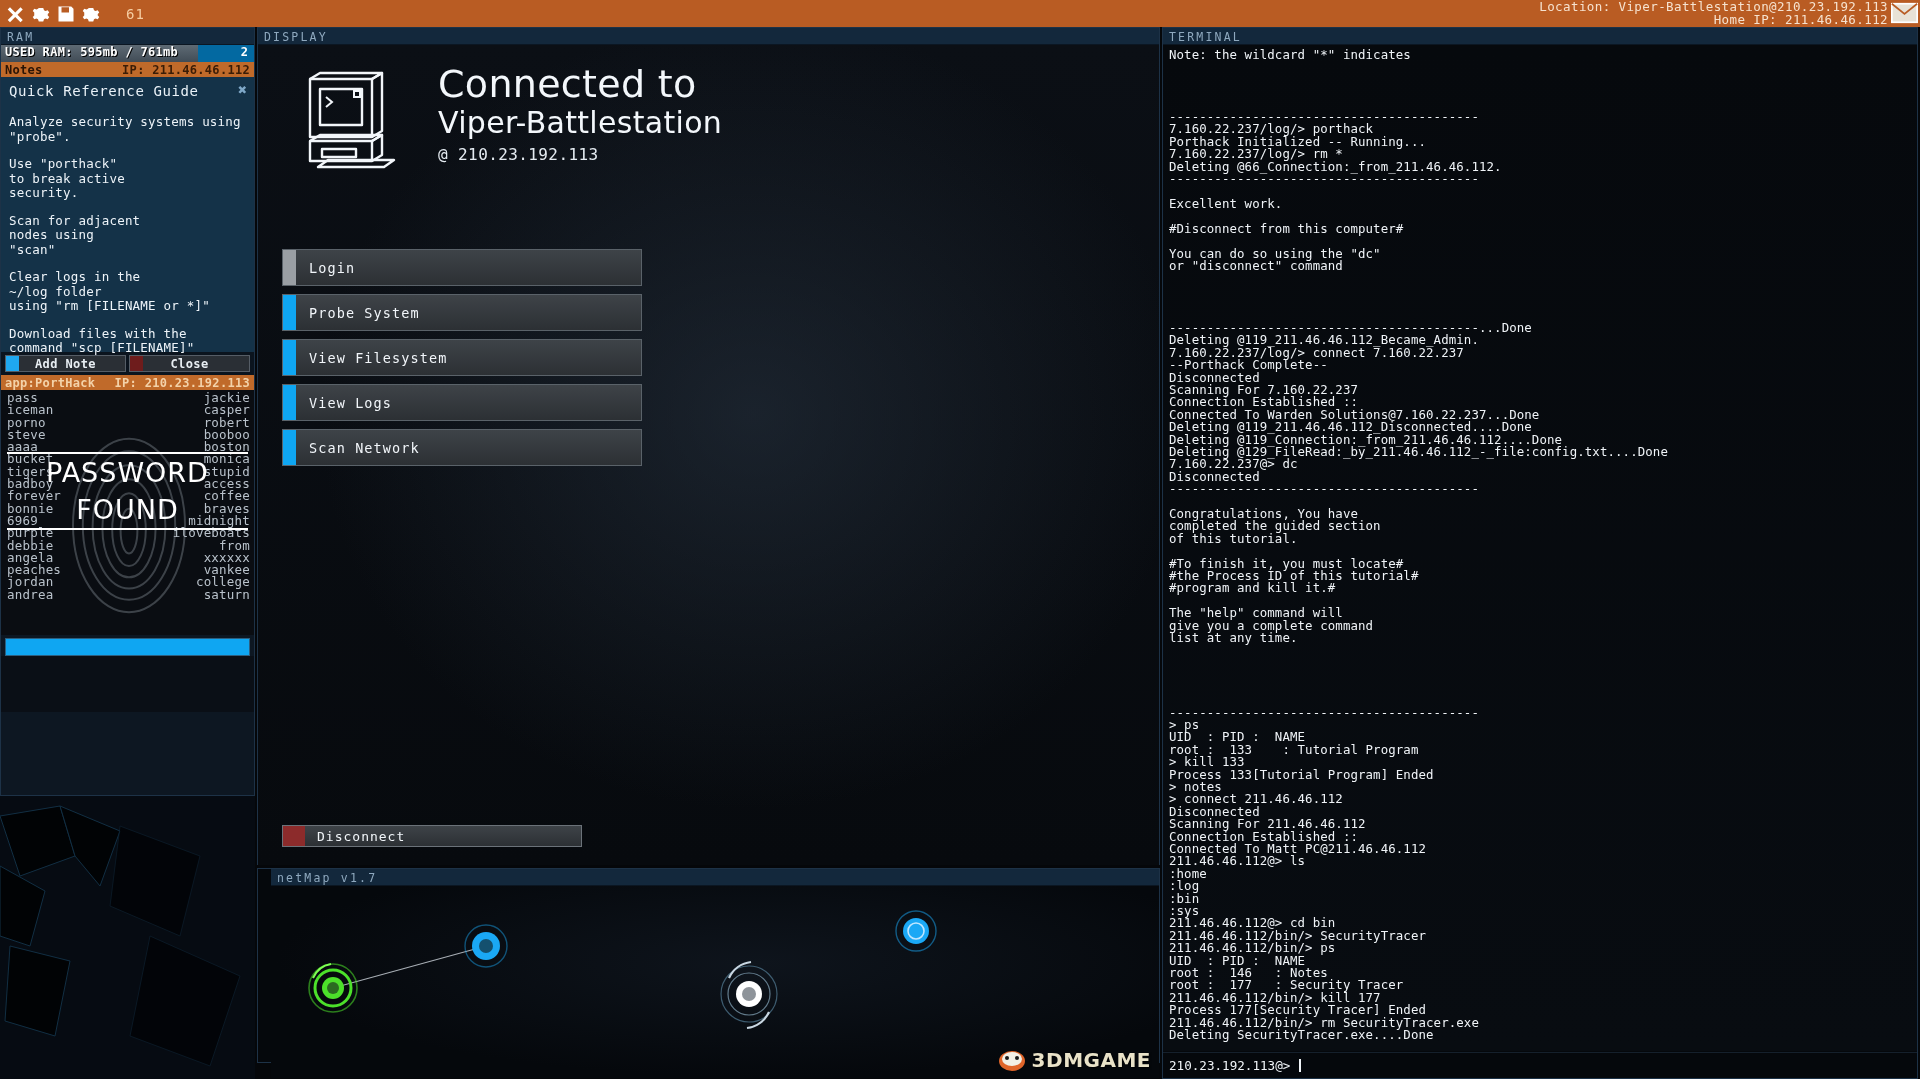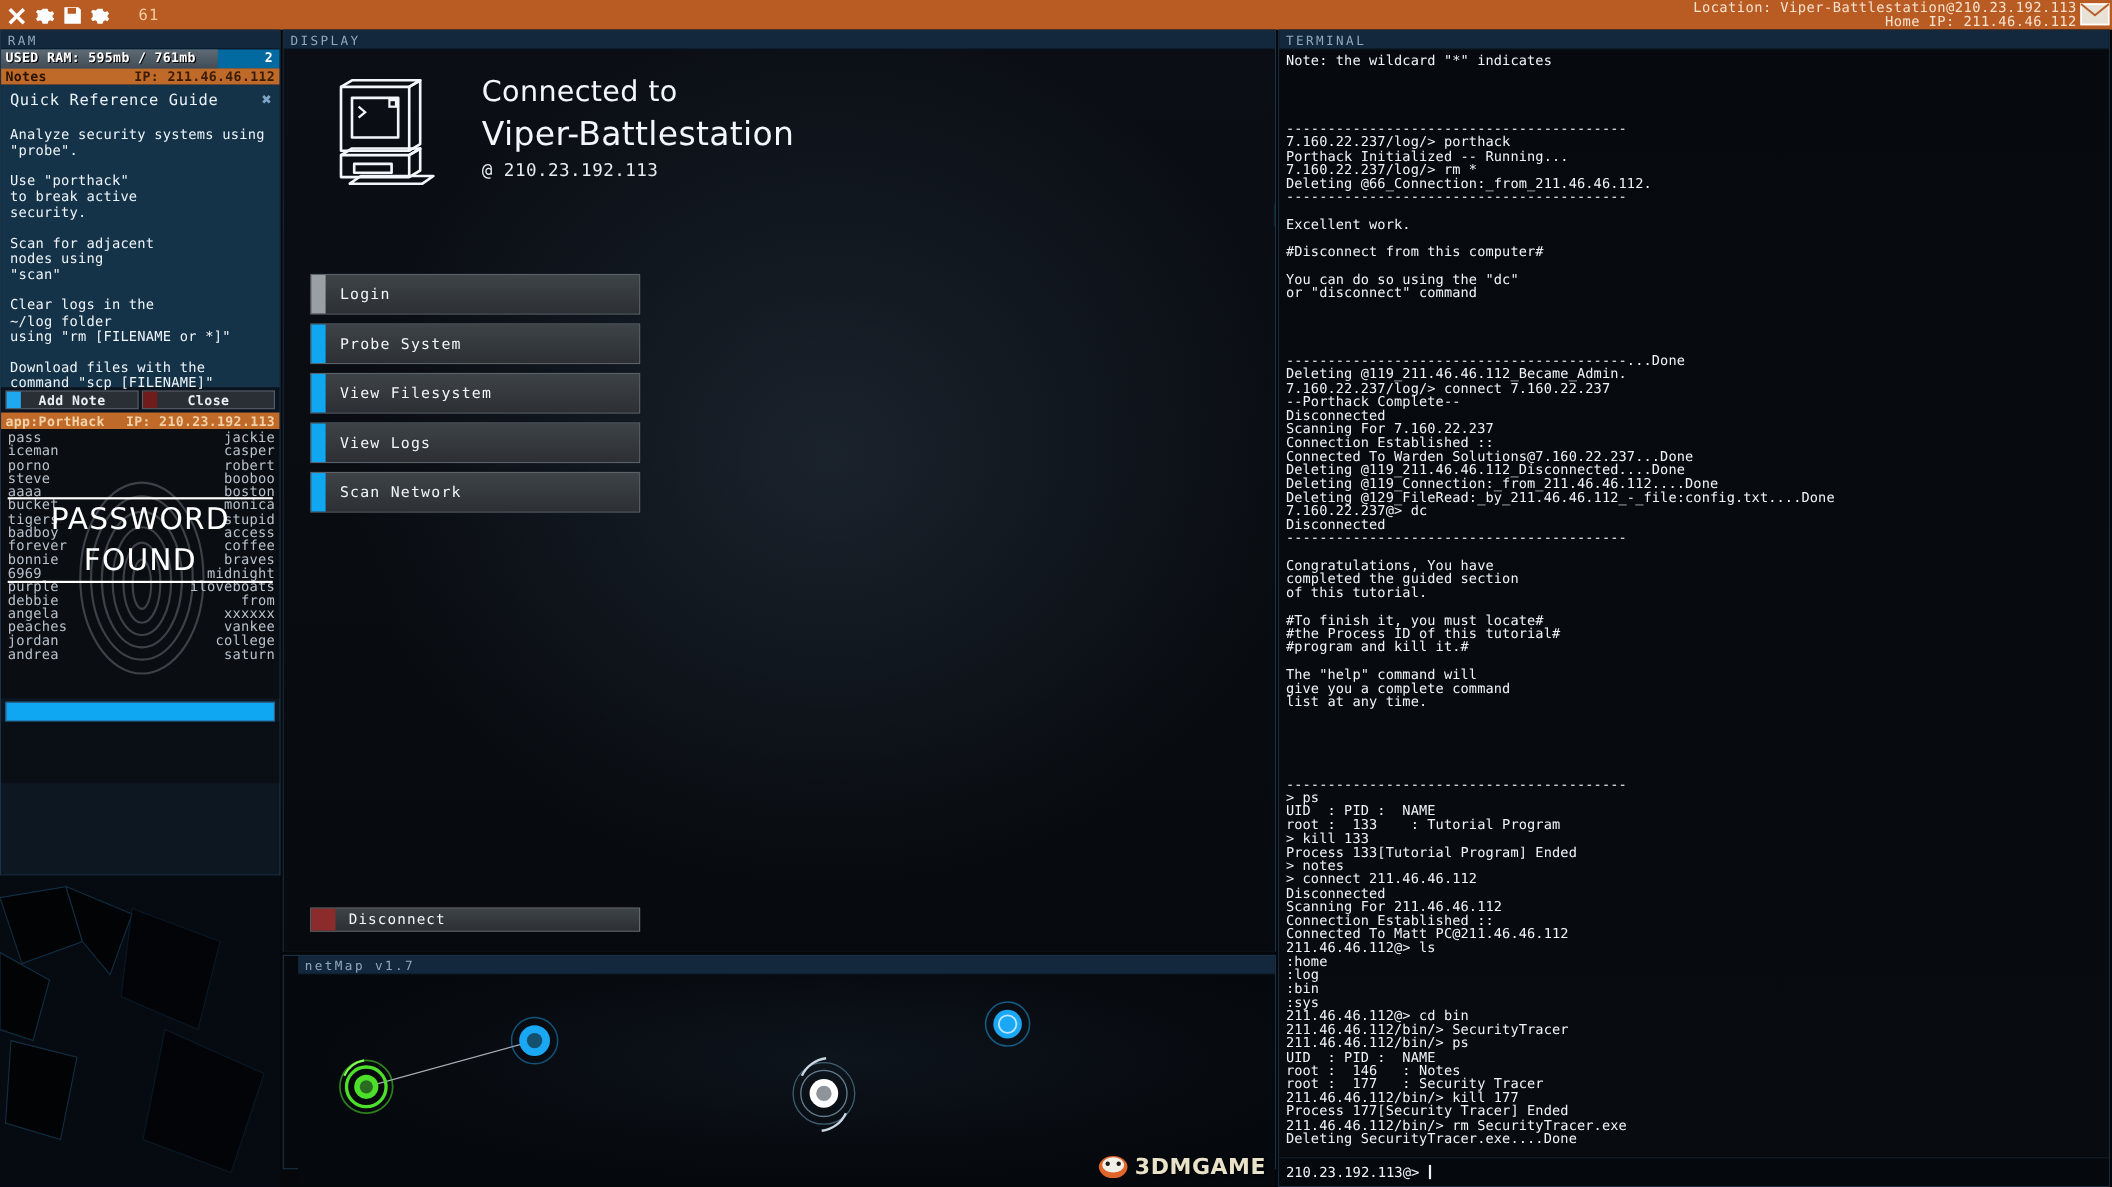--- a/index.html
+++ b/index.html
@@ -138,38 +138,38 @@
   .disp-bg {
     position:absolute; inset:0;
     background:
       radial-gradient(ellipse at 55% 45%, rgba(40,52,66,.55) 0%, rgba(10,13,18,0) 62%),
       linear-gradient(#0b0f15, #070a0e);
   }
   .conn-head { position:relative; padding:12px 0 0 0; height:140px; }
   .pc-icon { position:absolute; left:30px; top:26px; width:120px; height:105px; }
   .conn-text { position:absolute; left:180px; top:20px; }
   .conn-text .l1 {
-    color:#f3f7fb; font-size:26px; font-family:"DejaVu Sans", sans-serif;
+    color:#f3f7fb; font-size:38px; font-family:"DejaVu Sans", sans-serif;
     line-height:38px; letter-spacing:.3px;
   }
   .conn-text .l2 {
     color:#f3f7fb; font-size:30px; font-family:"DejaVu Sans", sans-serif;
     line-height:40px; letter-spacing:.3px;
   }
   .conn-text .l3 {
     color:#e5ecf2; font-size:16px; line-height:24px; letter-spacing:.4px;
   }
   .admin-bar {
     background:#0fa6f2; color:#062033; height:21px; text-align:center;
     font-size:13px; font-weight:bold; letter-spacing:.4px;
     display:flex; align-items:center; justify-content:center;
   }
   .actions { position:relative; padding:43px 0 0 24px; }
   .act-btn {
-    position:relative; width:300px; height:37px; margin-bottom:8px;
+    position:relative; width:360px; height:37px; margin-bottom:8px;
     background:linear-gradient(#3e4348,#2c3034);
     border:1px solid #5a6269; display:flex; align-items:center; cursor:pointer;
   }
   .act-btn .bar { position:absolute; left:0; top:0; bottom:0; width:13px; }
   .act-btn span {
     padding-left:26px; color:#f2f6fa; font-size:13.5px; letter-spacing:1.1px;
   }
   .disc-wrap { position:absolute; left:24px; bottom:18px; }
   .disc-btn {
     position:relative; width:300px; height:22px;

